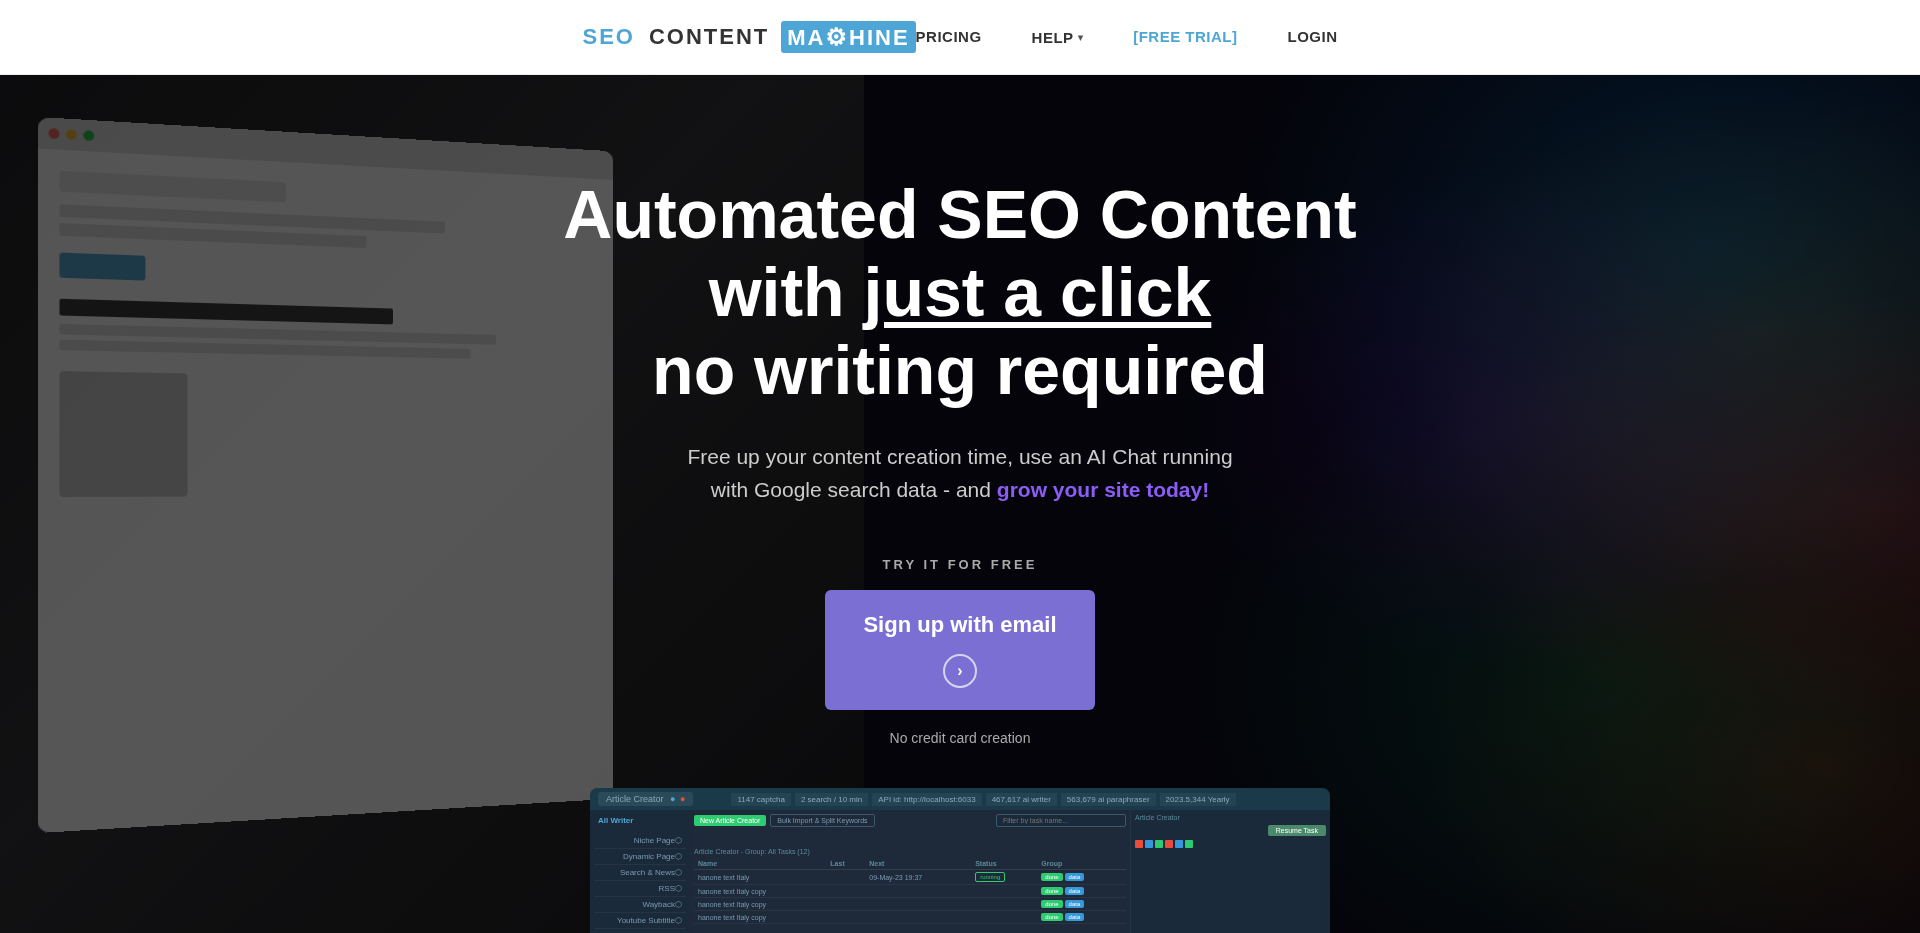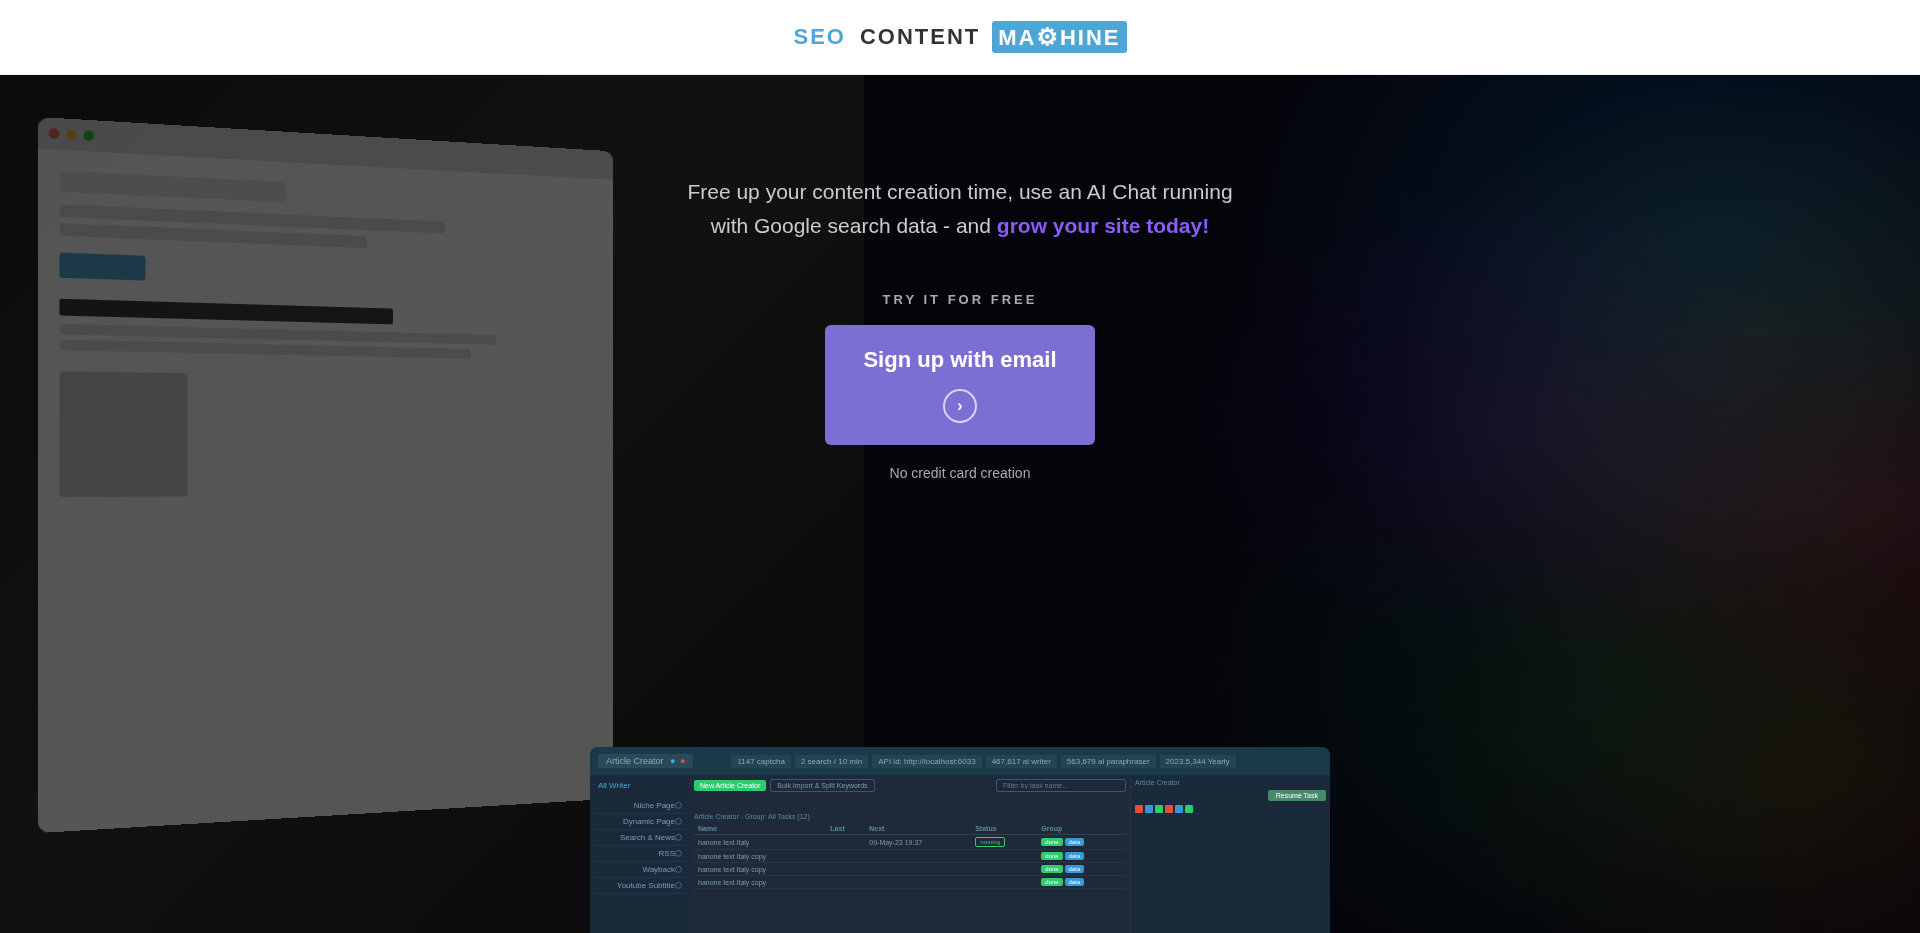--- a/index.html
+++ b/index.html
@@ -263,21 +263,21 @@
       margin-bottom: 60px;
     }
 
     
     .dashboard-preview {
       position: absolute;
       bottom: 0;
       left: 50%;
       transform: translateX(-50%);
       width: 740px;
-      height: 186px;
+      height: 145px;
       background: #1e2a3a;
       border-radius: 8px 8px 0 0;
       overflow: hidden;
       z-index: 5;
       display: flex;
       flex-direction: column;
     }
 
     .dash-header {
       height: 28px;
@@ -424,20 +424,35 @@
 <body>
 
 <nav class="navbar">
   <div class="logo-area">
     <span class="logo-seo">SEO</span>
     <span style="width:6px"></span>
     <span class="logo-content">CONTENT</span>
     <span style="width:4px"></span>
     <span class="logo-machine-box">MA<span style="font-size:24px">⚙</span>HINE</span>
   </div>
+  <ul class="nav-links">
+    <li>
+      <a href="#">PRICING</a>
+    </li>
+    <li class="help-item">
+      <a href="#">HELP</a>
+      <span style="font-size:11px;color:#555;">▾</span>
+    </li>
+    <li class="free-trial">
+      <a href="#">[FREE TRIAL]</a>
+    </li>
+    <li class="login">
+      <a href="#">LOGIN</a>
+    </li>
+  </ul>
 </nav>
 
 <section class="hero">
 
   <div class="laptop-bg"></div>
   <div class="laptop-screen-sim">
     <div class="laptop-screen-inner">
       <div class="screen-bar">
         <div class="screen-dot" style="background:#ff5f56"></div>
         <div class="screen-dot" style="background:#ffbd2e"></div>
@@ -452,20 +467,25 @@
         <div style="background:#e0e0e0;height:10px;width:80%;border-radius:2px;margin-bottom:5px;"></div>
         <div style="background:#e0e0e0;height:10px;width:75%;border-radius:2px;margin-bottom:5px;"></div>
         <div style="margin-top:20px;background:#ccc;height:120px;width:120px;border-radius:4px;"></div>
       </div>
     </div>
   </div>
   <div class="bokeh-overlay"></div>
   <div class="hero-dark-overlay"></div>
 
   <div class="hero-content">
+    <h1 class="hero-headline">
+      <span>Automated SEO Content</span><br>
+      <span>with </span><span class="underline-text">just a click</span><br>
+      <span>no writing required</span>
+    </h1>
 
     <p class="hero-subtext">
       <span>Free up your content creation time, use an AI Chat running</span><br>
       <span>with Google search data - and </span><strong>grow your site today!</strong>
     </p>
 
     <p class="try-free-label">TRY IT FOR FREE</p>
 
     <a href="#" class="signup-btn">
       <span>Sign up with email</span>
@@ -489,21 +509,21 @@
         <span class="dash-stat-item">API id: http://localhost:6033</span>
         <span class="dash-stat-item">467,617 ai writer</span>
         <span class="dash-stat-item">563,679 ai paraphraser</span>
         <span class="dash-stat-item">2023.5,344 Yearly</span>
       </div>
     </div>
 
     <div class="dash-body">
 
       <div class="dash-sidebar">
-        <div style="color:#4da6d6;font-size:8px;padding:2px 4px;margin-bottom:6px;font-weight:400">All Writer</div>
+        <div style="color:#4da6d6;font-size:8px;padding:2px 4px;margin-bottom:6px;font-weight:700">All Writer</div>
         <div class="dash-sidebar-item">
           <span>Niche Page</span>
             <span>⬡</span>
         </div>
         <div class="dash-sidebar-item">
           <span>Dynamic Page</span>
             <span>⬡</span>
         </div>
         <div class="dash-sidebar-item">
           <span>Search &amp; News</span>

